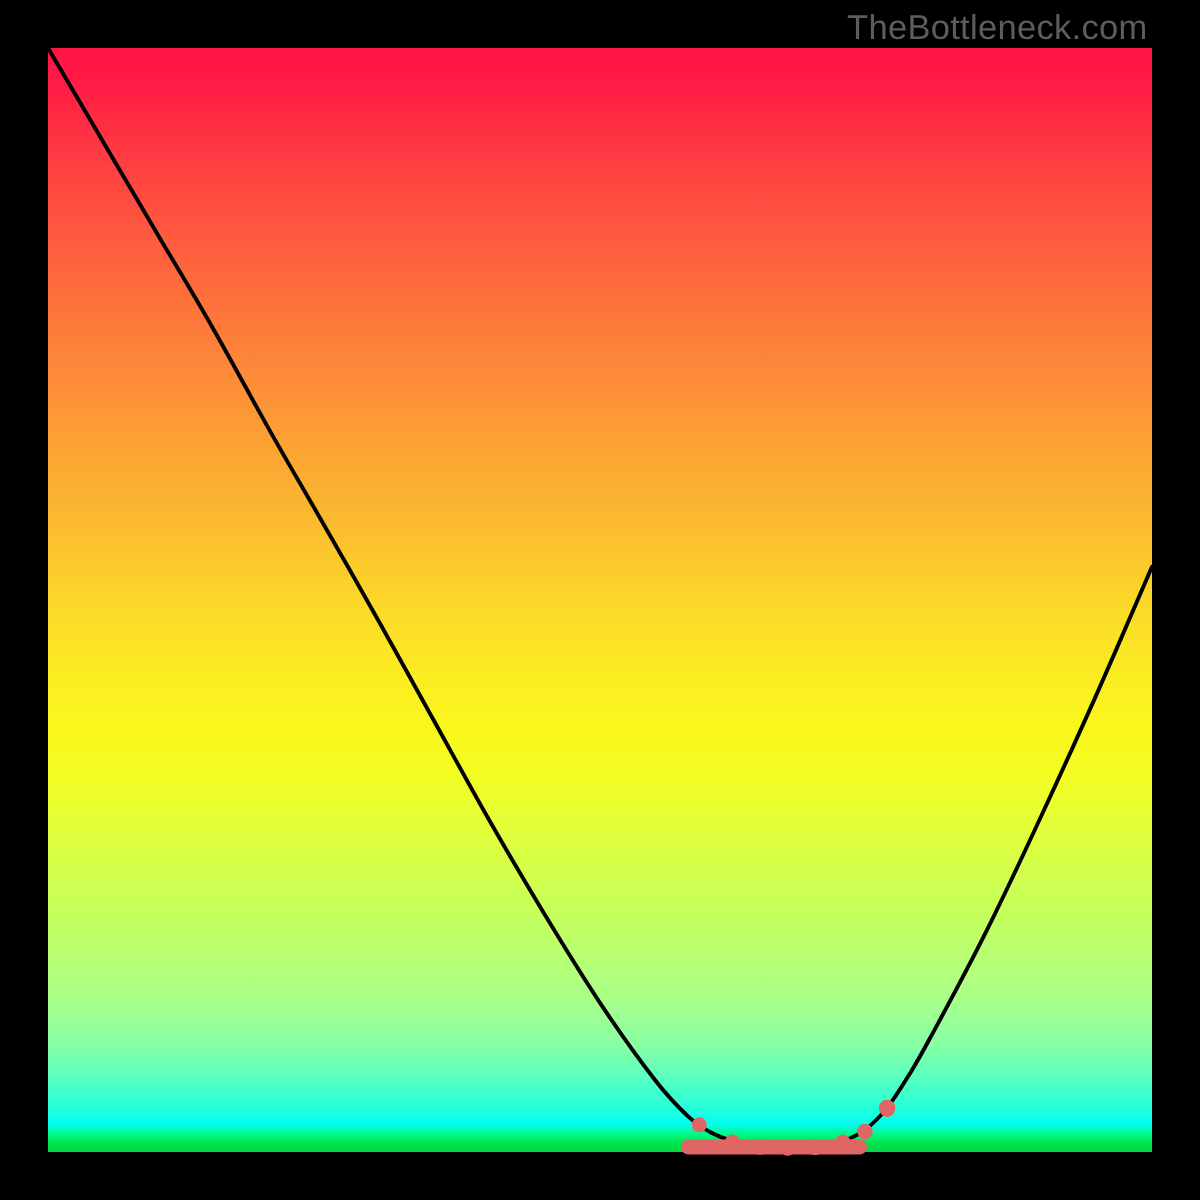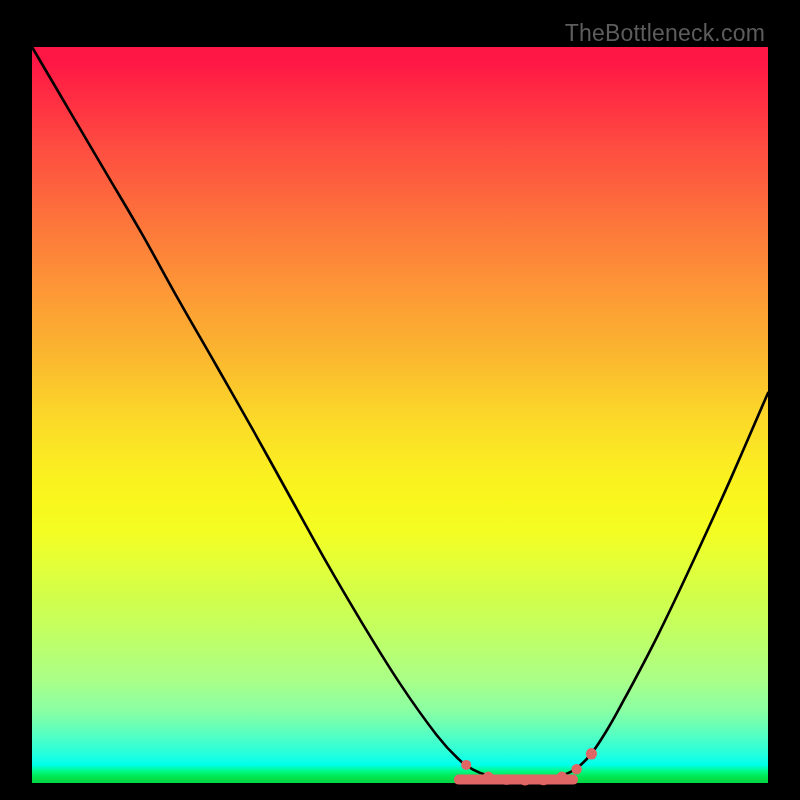--- a/index.html
+++ b/index.html
@@ -9,21 +9,20 @@
     height: 800px;
     background: #000;
     font-family: Arial, Helvetica, sans-serif;
     overflow: hidden;
   }
   .frame {
     position: relative;
     width: 800px;
     height: 699px;
     background: #000;
-    margin-top: 15px;
   }
   .plot {
     position: absolute;
     left: 32px;
     top: 32px;
     width: 736px;
     height: 736px;
     overflow: hidden;
   }
   

